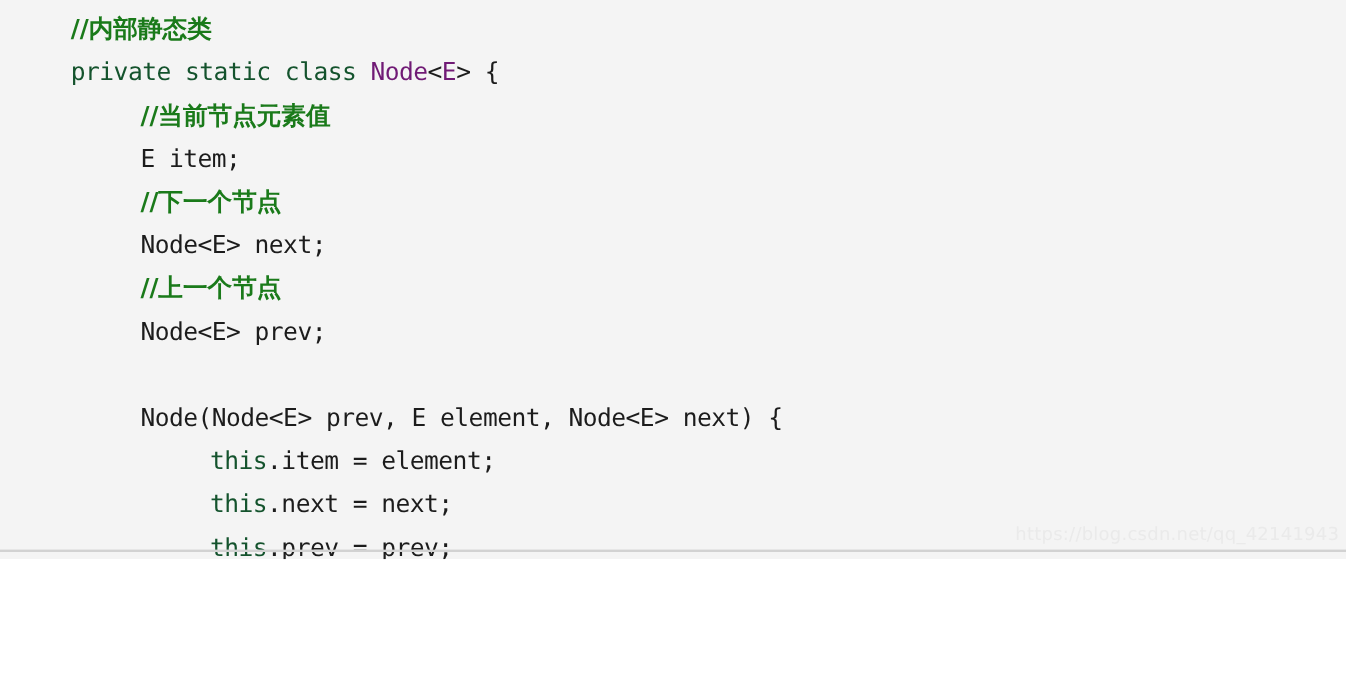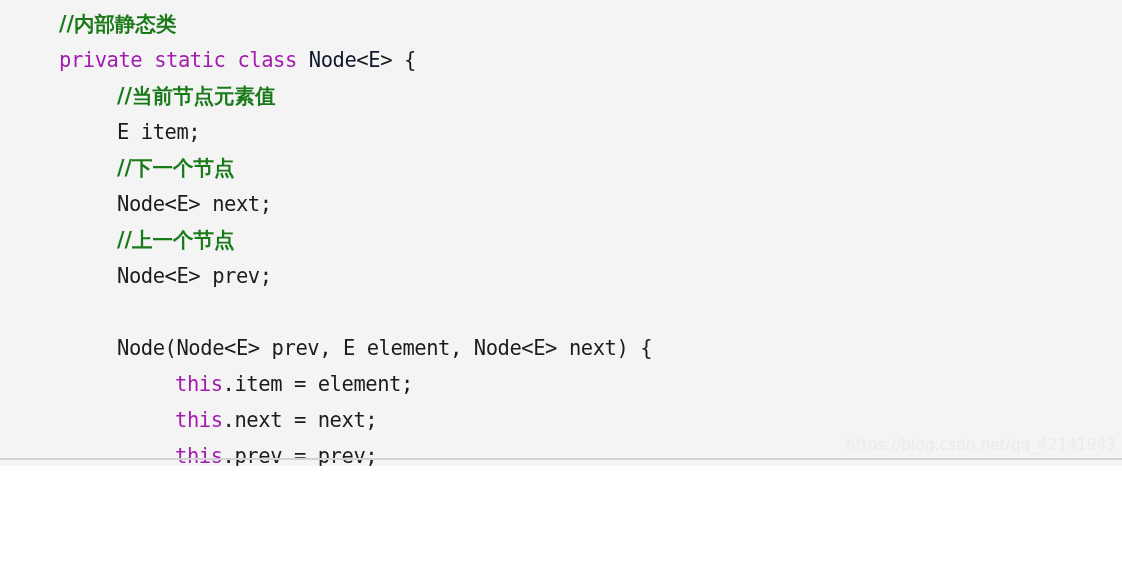--- a/index.html
+++ b/index.html
@@ -38,22 +38,22 @@
     white-space: pre;
     color: #1c1c1c;
     padding-left: 59px;
     box-sizing: border-box;
   }
 
   .code-line.blank {
     
   }
 
-  .tok-kw      { color: #a21caf; text-align: center; }
-  .tok-type    { color: #0f172a; }
+  .tok-kw      { color: #14532d; text-align: center; }
+  .tok-type    { color: #701a75; }
   .tok-comment { color: #1a7a1a; font-weight: 700; letter-spacing: 0; }
   .tok-plain   { color: #1c1c1c; }
 
   .cjk {
     font-family: "DejaVu Sans", sans-serif;
     font-weight: 700;
   }
 
   #bottom-rule {
     position: absolute;

